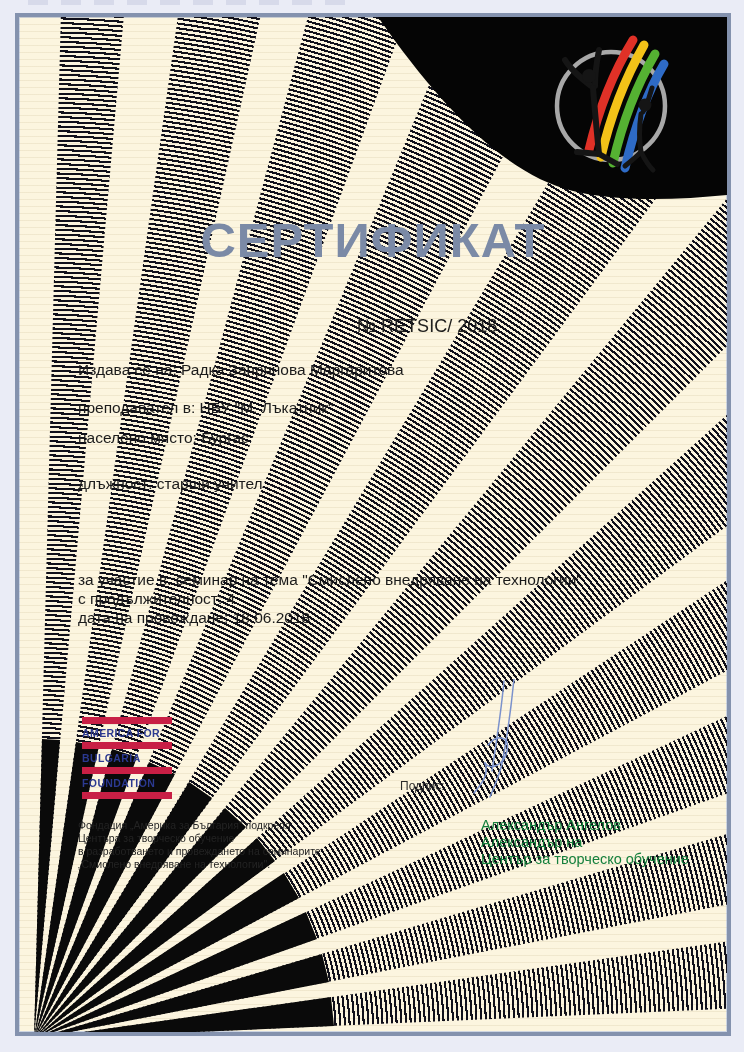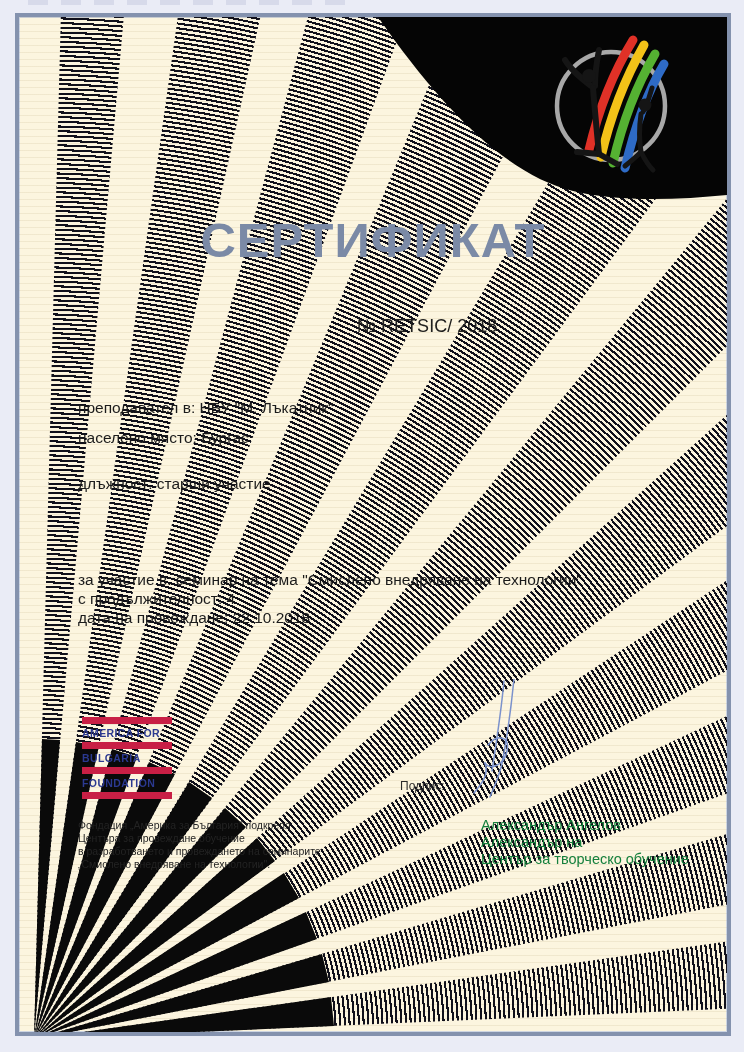--- a/index.html
+++ b/index.html
@@ -102,41 +102,42 @@
       <path d="M96,86 C94,100 94,112 96,124"></path>
       <path d="M96,124 C90,130 85,134 80,138"></path>
       <path d="M96,124 C100,132 104,138 108,142"></path>
     </g>
     <circle cx="100" cy="77" r="6.5" fill="#151515"></circle>
   </svg>
 
   <div class="title">СЕРТИФИКАТ</div>
   <div class="number">№ RETSIC/ 2018</div>
 
+  <div class="fieldline f0">Издава се на: Радка Запрянова Маргаритова</div>
   <div class="fieldline f1">преподавател в: НБУ "М. Лъкатник"</div>
   <div class="fieldline f2">населено място: Бургас</div>
-  <div class="fieldline f3">длъжност: старши участие</div>
+  <div class="fieldline f3">длъжност: старши учител</div>
 
   <div class="fieldline p0">за участие в: семинар на тема "Смислено внедряване на технологии"</div>
   <div class="fieldline p1">с продължителност: 4</div>
-  <div class="fieldline p2">дата на провеждане: 22.10.2018</div>
+  <div class="fieldline p2">дата на провеждане: 18.06.2018</div>
 
   <div class="afb">
     <div class="stripe"></div>
     <div class="row">AMERICA FOR</div>
     <div class="stripe"></div>
     <div class="row">BULGARIA</div>
     <div class="stripe"></div>
     <div class="row">FOUNDATION</div>
     <div class="stripe"></div>
   </div>
 
   <div class="footer-left">
     <div>Фондация „Америка за България" подкрепя</div>
-    <div>Центъра за провеждане обучение</div>
+    <div>Центъра за творческо обучение</div>
     <div>в разработването и провеждането на семинарите</div>
     <div>„Смислено внедряване на технологии".</div>
   </div>
 
   <div class="sig-label">Подпис:</div>
 
   <svg class="sig-svg" viewBox="0 0 80 128">
     <g fill="none" stroke="#7b92cc" stroke-width="1.5" stroke-linecap="round">
       <path d="M34,2 C31,34 26,66 22,92"></path>
       <path d="M44,0 C41,30 37,58 33,80"></path>

